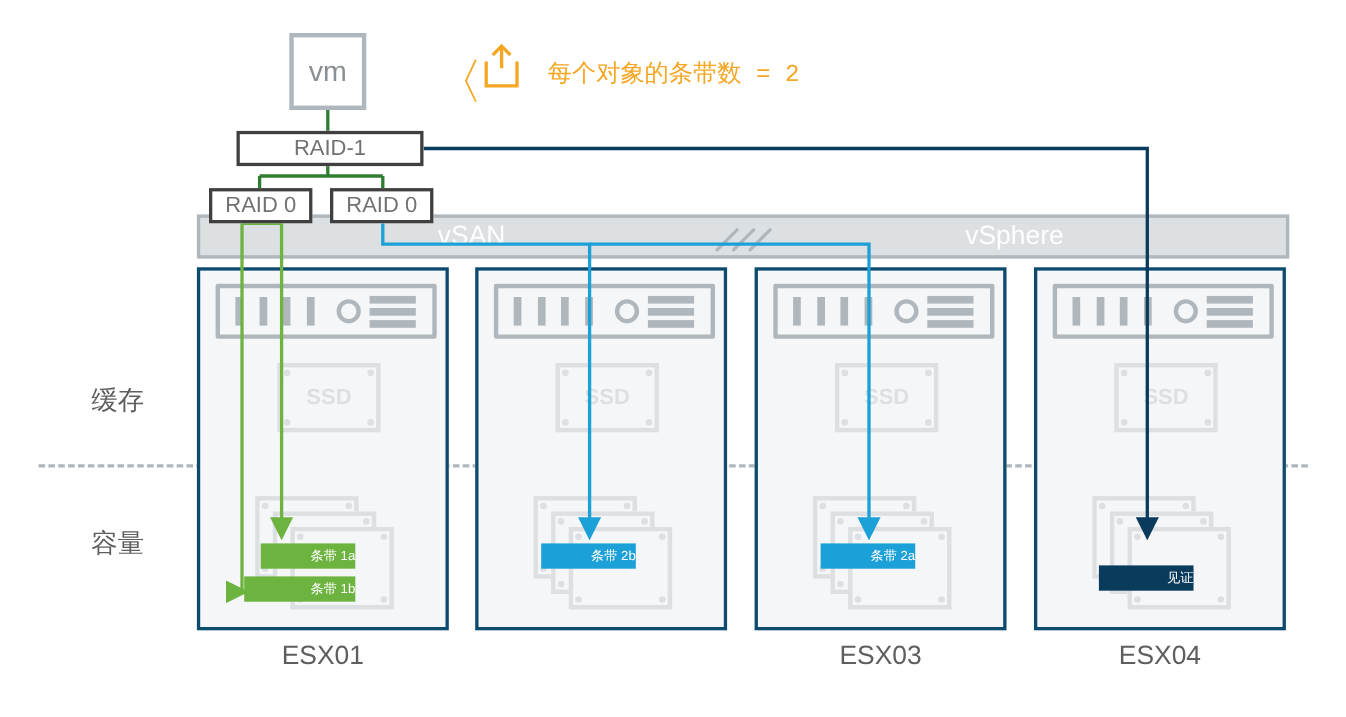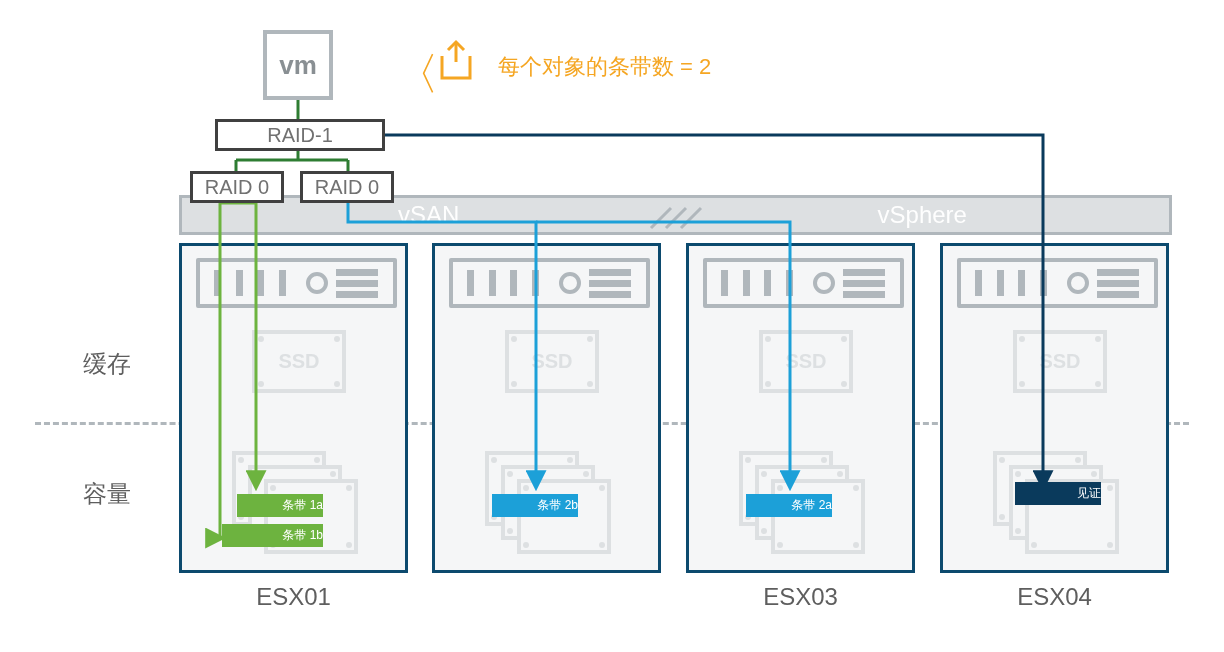--- a/index.html
+++ b/index.html
@@ -1,26 +1,26 @@
 <!DOCTYPE html>
 <html><head>
 <meta charset="utf-8">
 <style>
   * { box-sizing: border-box; margin: 0; padding: 0; }
   body { font-family: Arial, "Microsoft YaHei", sans-serif; background: #fff; width: 1224px; height: 652px; position: relative; }
   .canvas { position: relative; width: 1224px; height: 652px; }
 
   
-  .vm-box { position: absolute; left: 263px; top: 30px; width: 70px; height: 70px; border: 4px solid #B0B7BC; display: flex; align-items: center; justify-content: center; font-size: 26px; font-weight: bold; color: #898F93; }
+  .vm-box { position: absolute; left: 263px; top: 30px; width: 70px; height: 70px; border: 4px solid #B0B7BC; display: flex; align-items: center; justify-content: center; font-size: 26px; font-weight: normal; color: #898F93; }
 
   
   .bracket { position: absolute; left: 395px; top: 45px; font-size: 44px; font-weight: 300; color: #F5A623; }
   .share-icon { position: absolute; left: 432px; top: 38px; }
   .share-icon svg { width: 48px; height: 48px; }
-  .stripe-text { position: absolute; left: 498px; top: 52px; font-size: 22px; color: #F5A623; }
+  .stripe-text { position: absolute; left: 498px; top: 52px; font-size: 22px; color: #F5A623; font-family: Liberation Mono, monospace; }
 
   
   .raid-box { position: absolute; border: 3px solid #404040; background: #fff; font-size: 20px; color: #717171; display: flex; align-items: center; justify-content: center; z-index: 10; }
   .raid1 { left: 215px; top: 119px; width: 170px; height: 32px; }
   .raid0a { left: 190px; top: 171px; width: 94px; height: 32px; }
   .raid0b { left: 300px; top: 171px; width: 94px; height: 32px; }
 
   
   .cluster-bar { position: absolute; left: 179px; top: 195px; width: 993px; height: 40px; border: 3px solid #B0B7BC; background: #DDE0E2; display: flex; z-index: 2; }
   .cluster-half { flex: 1; display: flex; align-items: center; justify-content: center; font-size: 24px; color: #FEFEFE; font-weight: 400; position: relative; }
@@ -58,21 +58,21 @@
 
   
   .badge { position: absolute; color: #fff; font-size: 12px; text-align: right; padding: 3px 0; z-index: 15; }
   .badge-green { background: #6DB33F; }
   .badge-blue { background: #1CA0D8; }
   .badge-navy { background: #0A3A5C; }
   .b-1a { left: 237px; top: 494px; width: 86px; }
   .b-1b { left: 222px; top: 524px; width: 101px; }
   .b-2b { left: 492px; top: 494px; width: 86px; }
   .b-2a { left: 746px; top: 494px; width: 86px; }
-  .b-wit { left: 999px; top: 482px; width: 86px; margin-left: 16px; }
+  .b-wit { left: 999px; top: 514px; width: 86px; }
 
   
   .side-label { position: absolute; font-size: 24px; color: #5E5E5E; }
   .lbl-cache { left: 83px; top: 348px; }
   .lbl-capacity { left: 83px; top: 478px; }
 
   
   .dashed { position: absolute; left: 35px; top: 422px; width: 1154px; border-top: 3px dashed #B0B7BC; }
 
   

